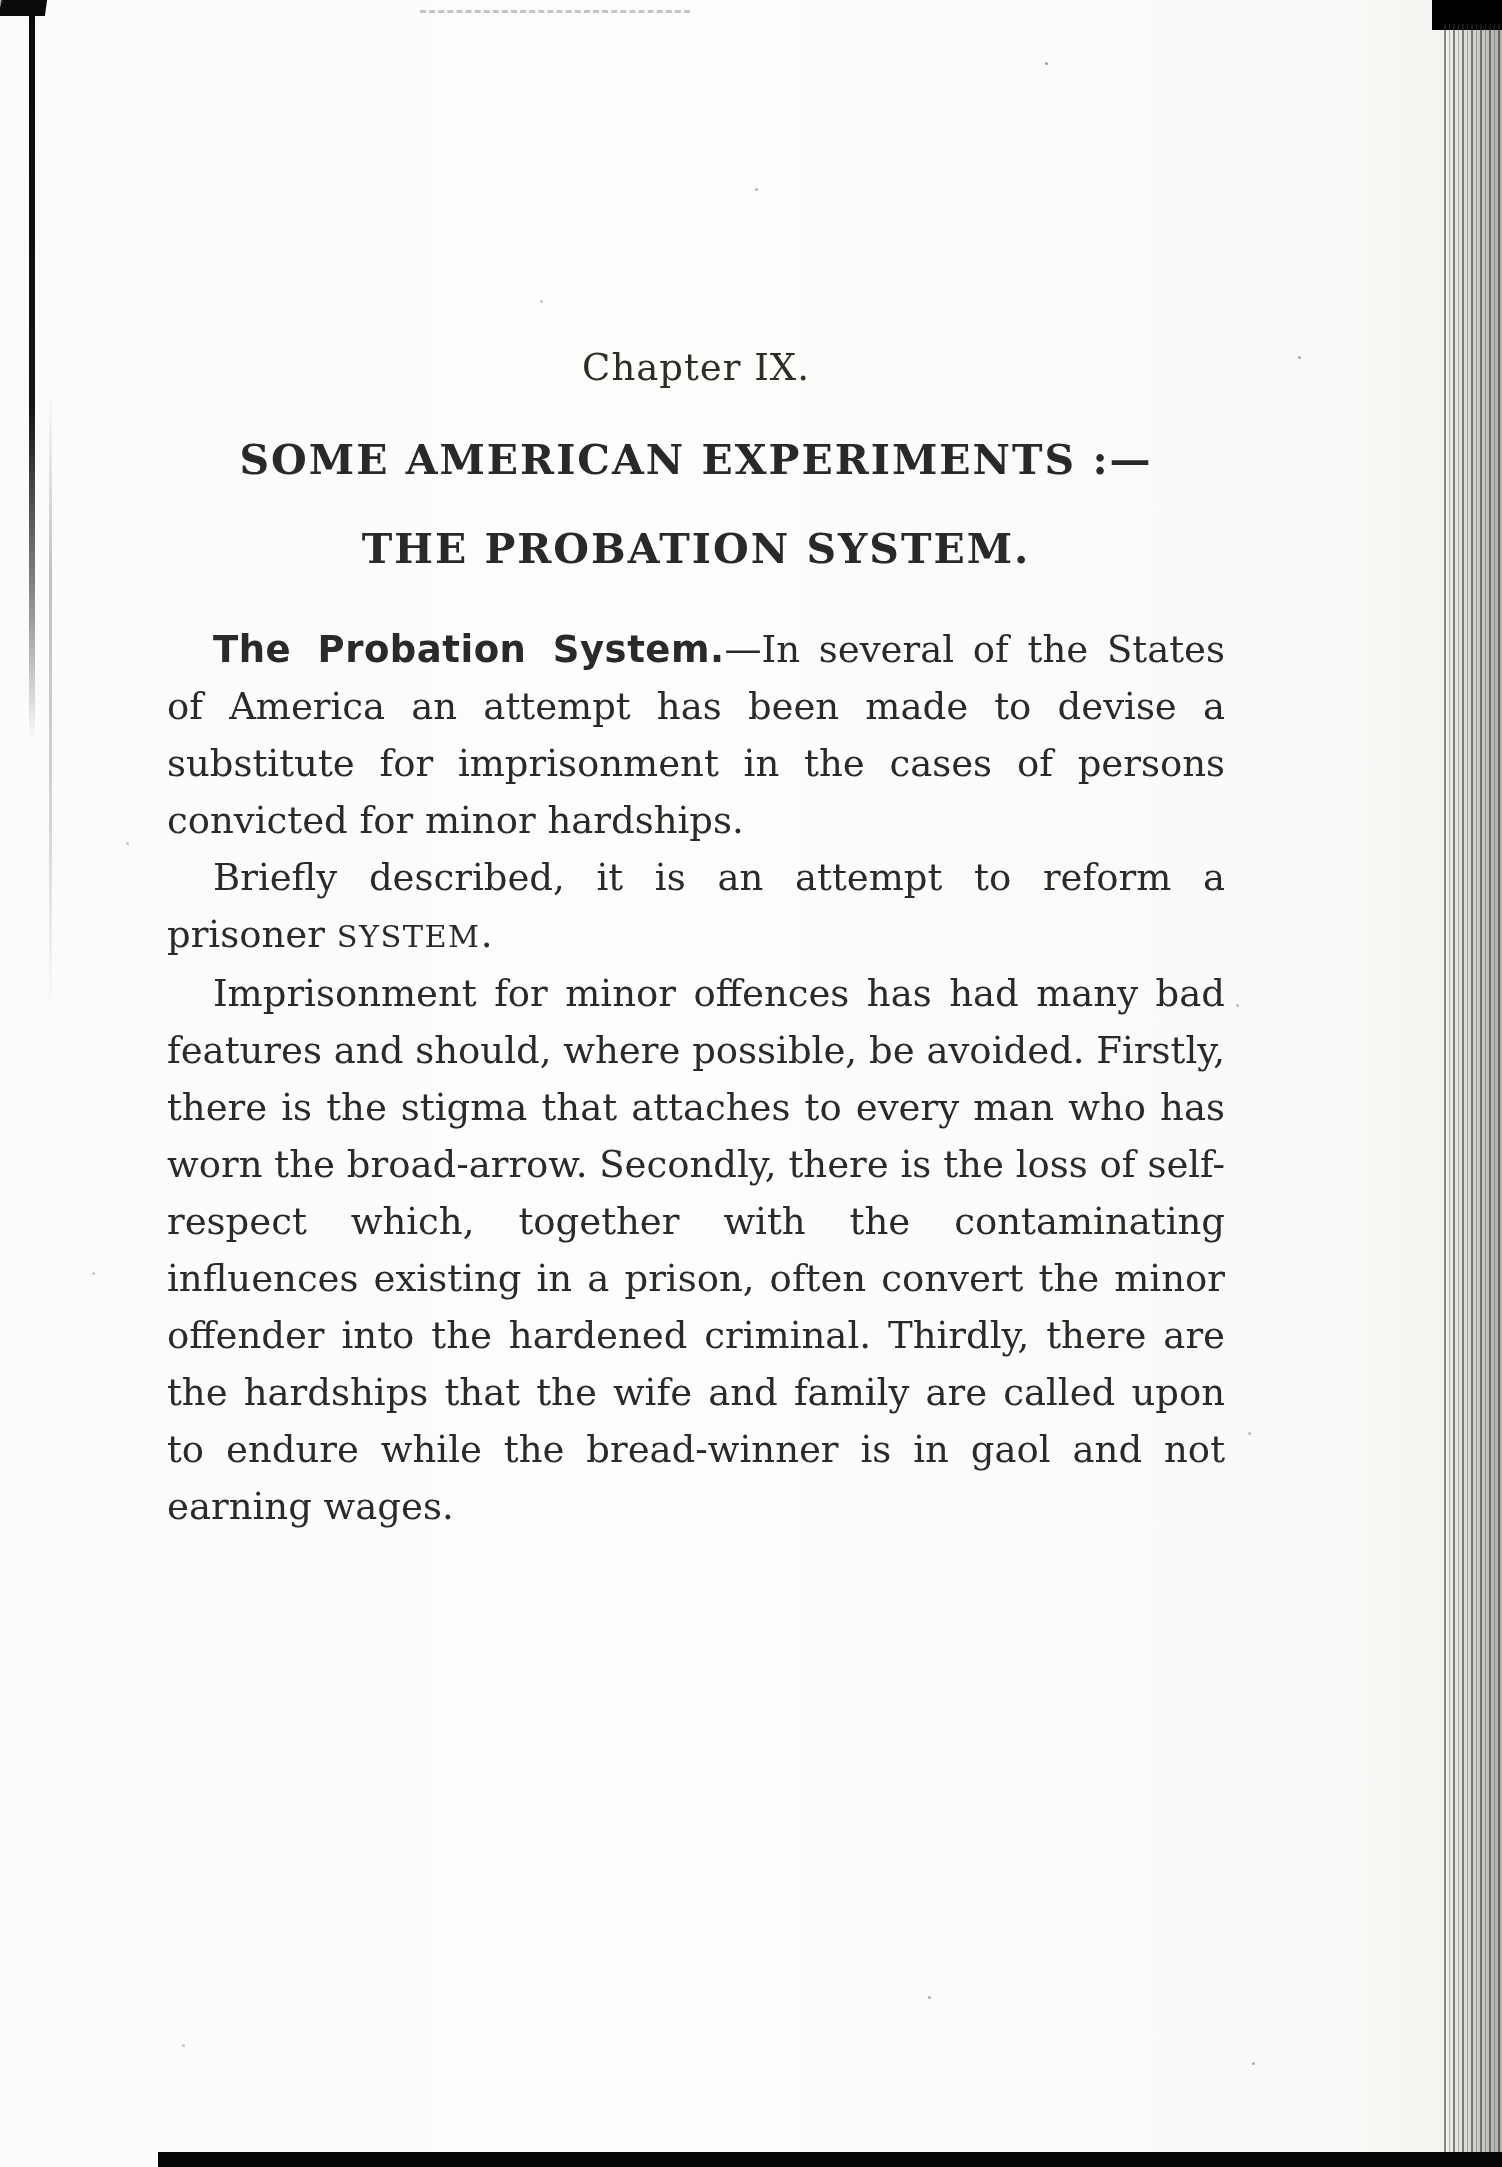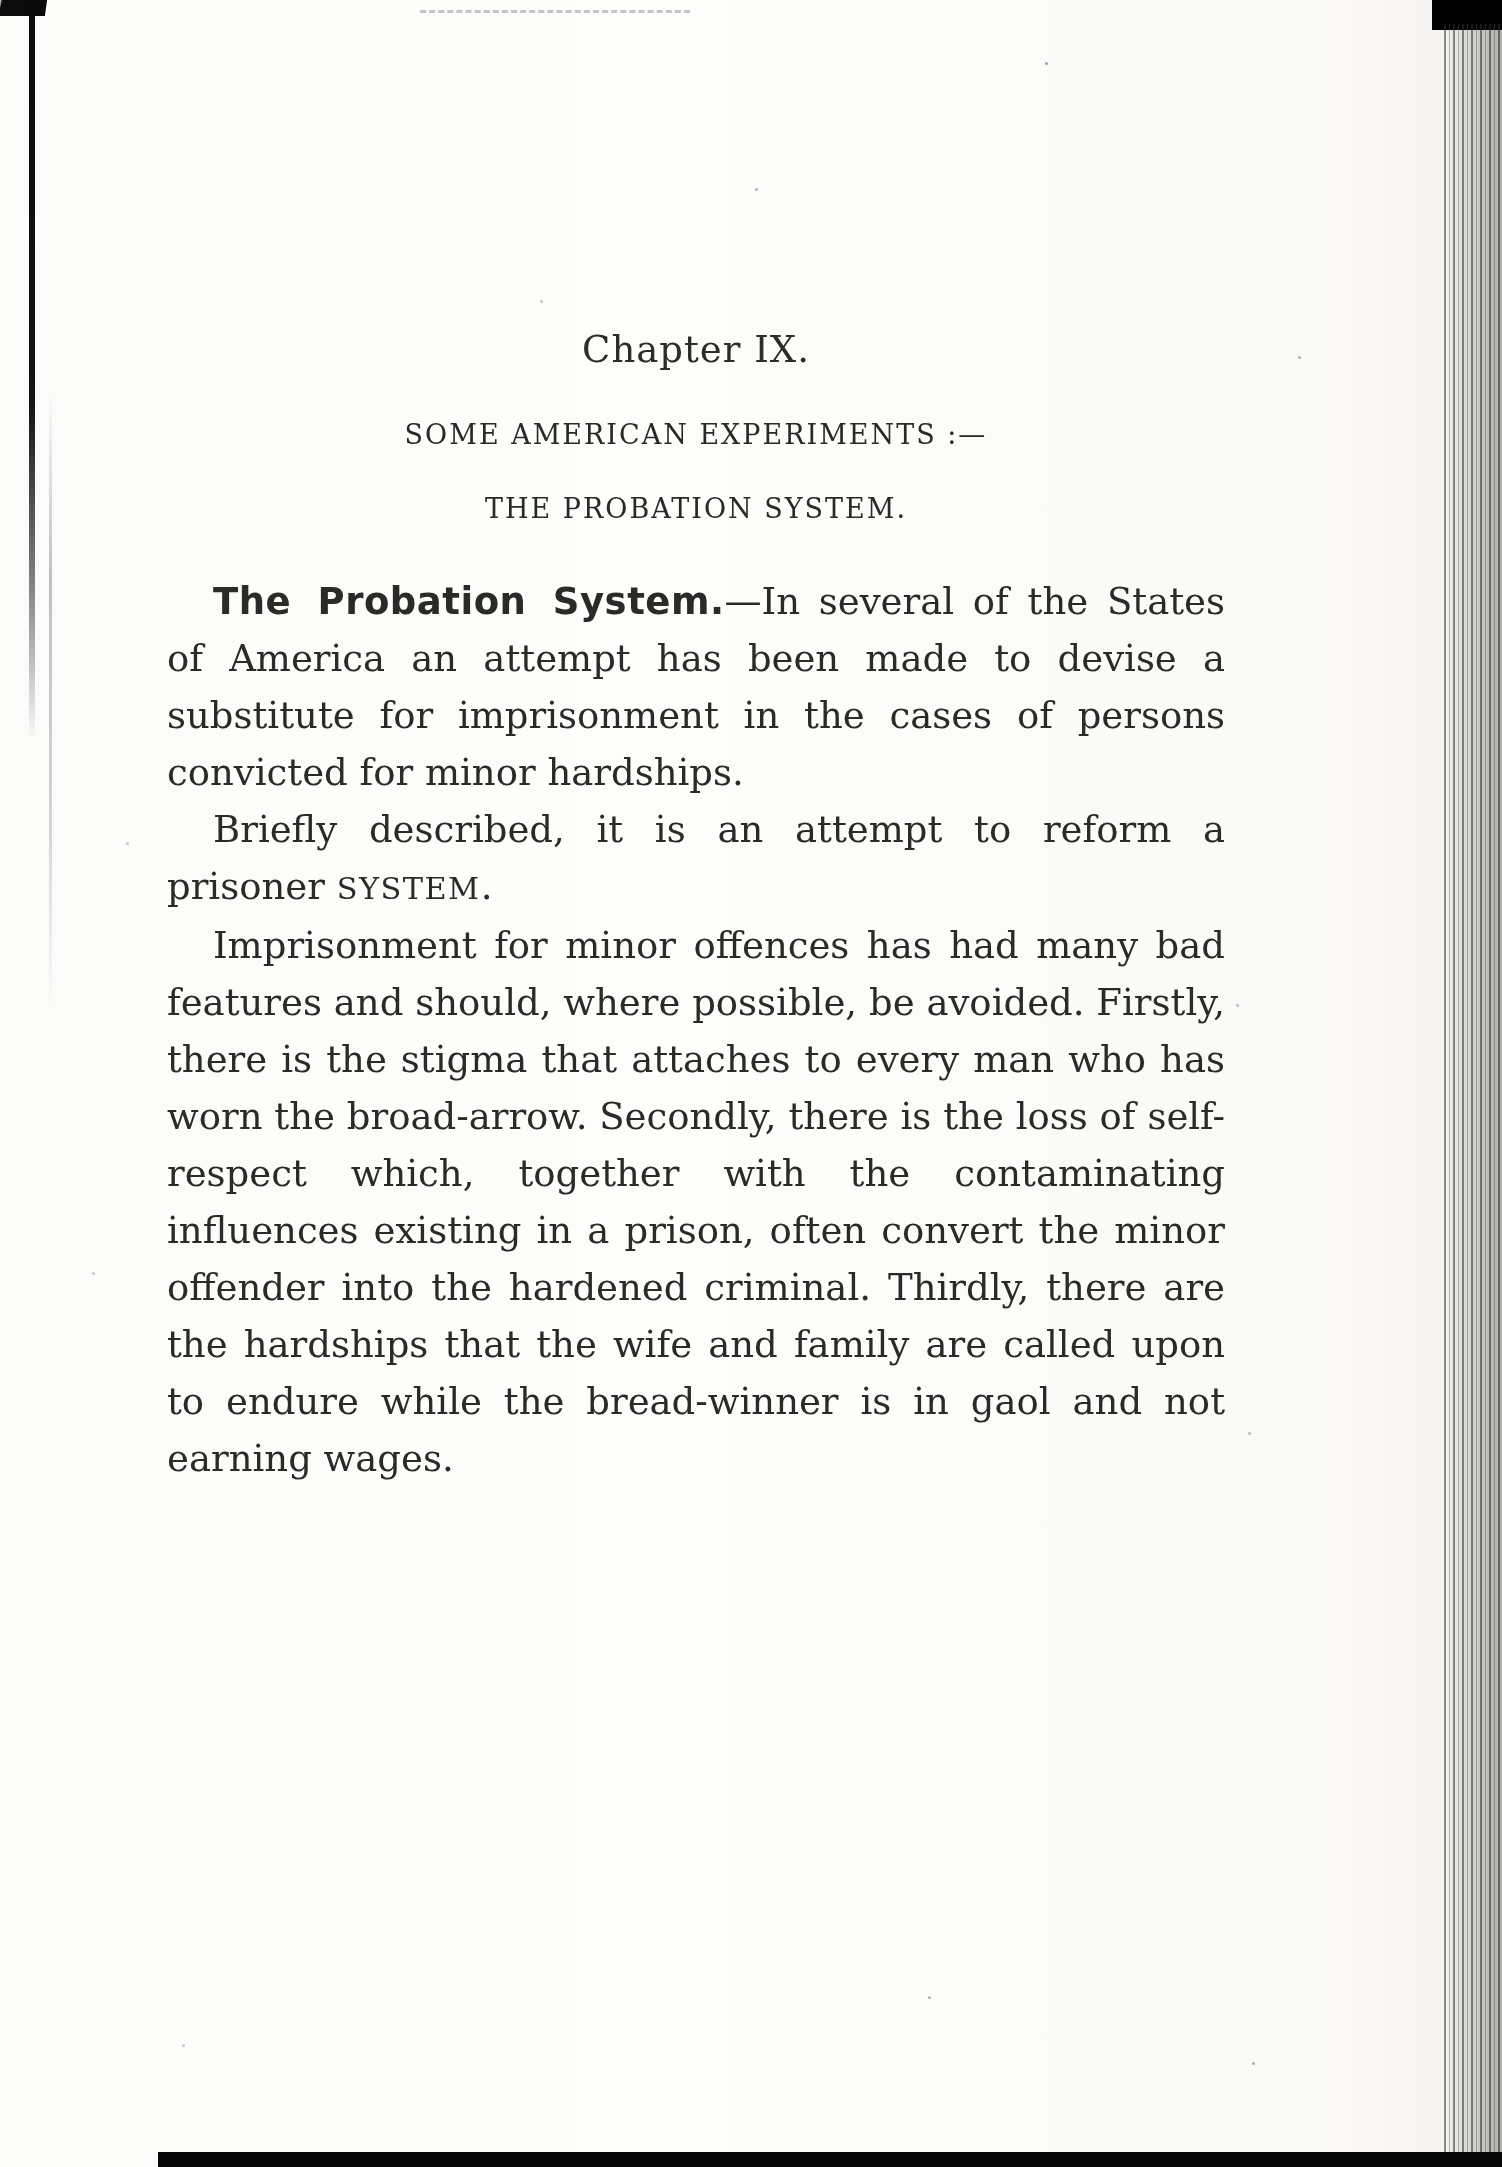--- a/index.html
+++ b/index.html
@@ -74,36 +74,36 @@
       92px 1272px 0 rgba(120,120,120,0.4),
       1248px 1432px 0 rgba(110,110,110,0.45),
       928px 1996px 0 rgba(100,100,100,0.5),
       1252px 2062px 0 rgba(100,100,100,0.5),
       182px 2044px 0 rgba(120,120,120,0.4);
   }
 
   
   .page-content {
     position: absolute;
-    left: 167px; top: 330px;
+    left: 167px; top: 348px;
     width: 1058px;
   }
   .chapter {
     margin: 0 0 50px 0;
     font-size: 37px;
     font-weight: 400;
     line-height: 1.1;
     text-align: center;
     letter-spacing: 1px;
     color: #2e2c29;
   }
   .heading {
     margin: 0 0 46px 0;
-    font-size: 27px;
-    font-weight: 400;
+    font-size: 41px;
+    font-weight: 700;
     line-height: 1.05;
     text-align: center;
     letter-spacing: 2px;
     color: #2b2927;
   }
   .body-text {
     margin-top: 50px;
     font-size: 37px;
     line-height: 57px;
     text-align: justify;

